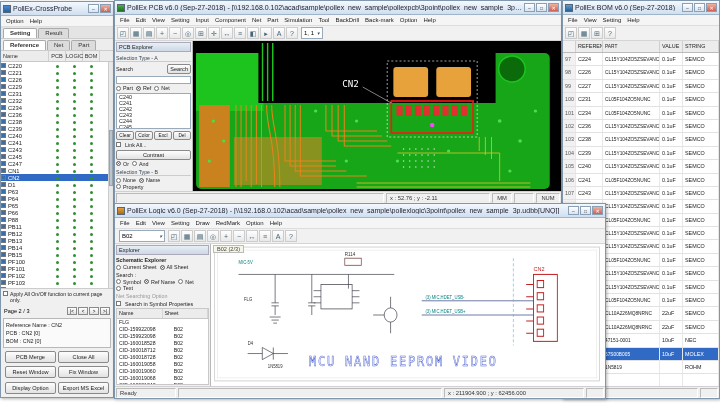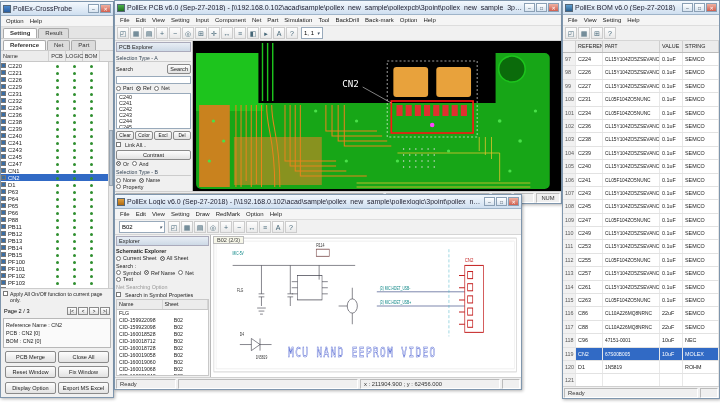--- a/index.html
+++ b/index.html
@@ -644,21 +644,21 @@
     </div>
     <div class="statusbar">
       <span class="sb grow"></span>
       <span class="sb" style="width:104px">x : 52.76 ;  y : -2.11</span>
       <span class="sb" style="width:20px;text-align:center">MM</span>
       <span class="sb" style="width:20px"></span>
       <span class="sb" style="width:24px;text-align:center">NUM</span>
     </div>
   </div>
 
-  <div class="win" style="left:114px;top:194px;width:408px;height:196px;z-index:3">
+  <div class="win" style="left:114px;top:203px;width:492px;height:196px;z-index:3">
     <div class="tb">
       <span class="appic ic-logic"></span>
       <span class="tbt">PollEx Logic v6.0 (Sep-27-2018) - [\\192.168.0.102\acad\sample\pollex_new_sample\pollexlogic\3point\pollex_new_sample_3p.udbb[UNQ]]</span>
       <span class="wbtns">
         <span class="wbtn">–</span>
         <span class="wbtn">□</span>
         <span class="wbtn close">✕</span>
       </span>
     </div>
     <div class="menubar">

